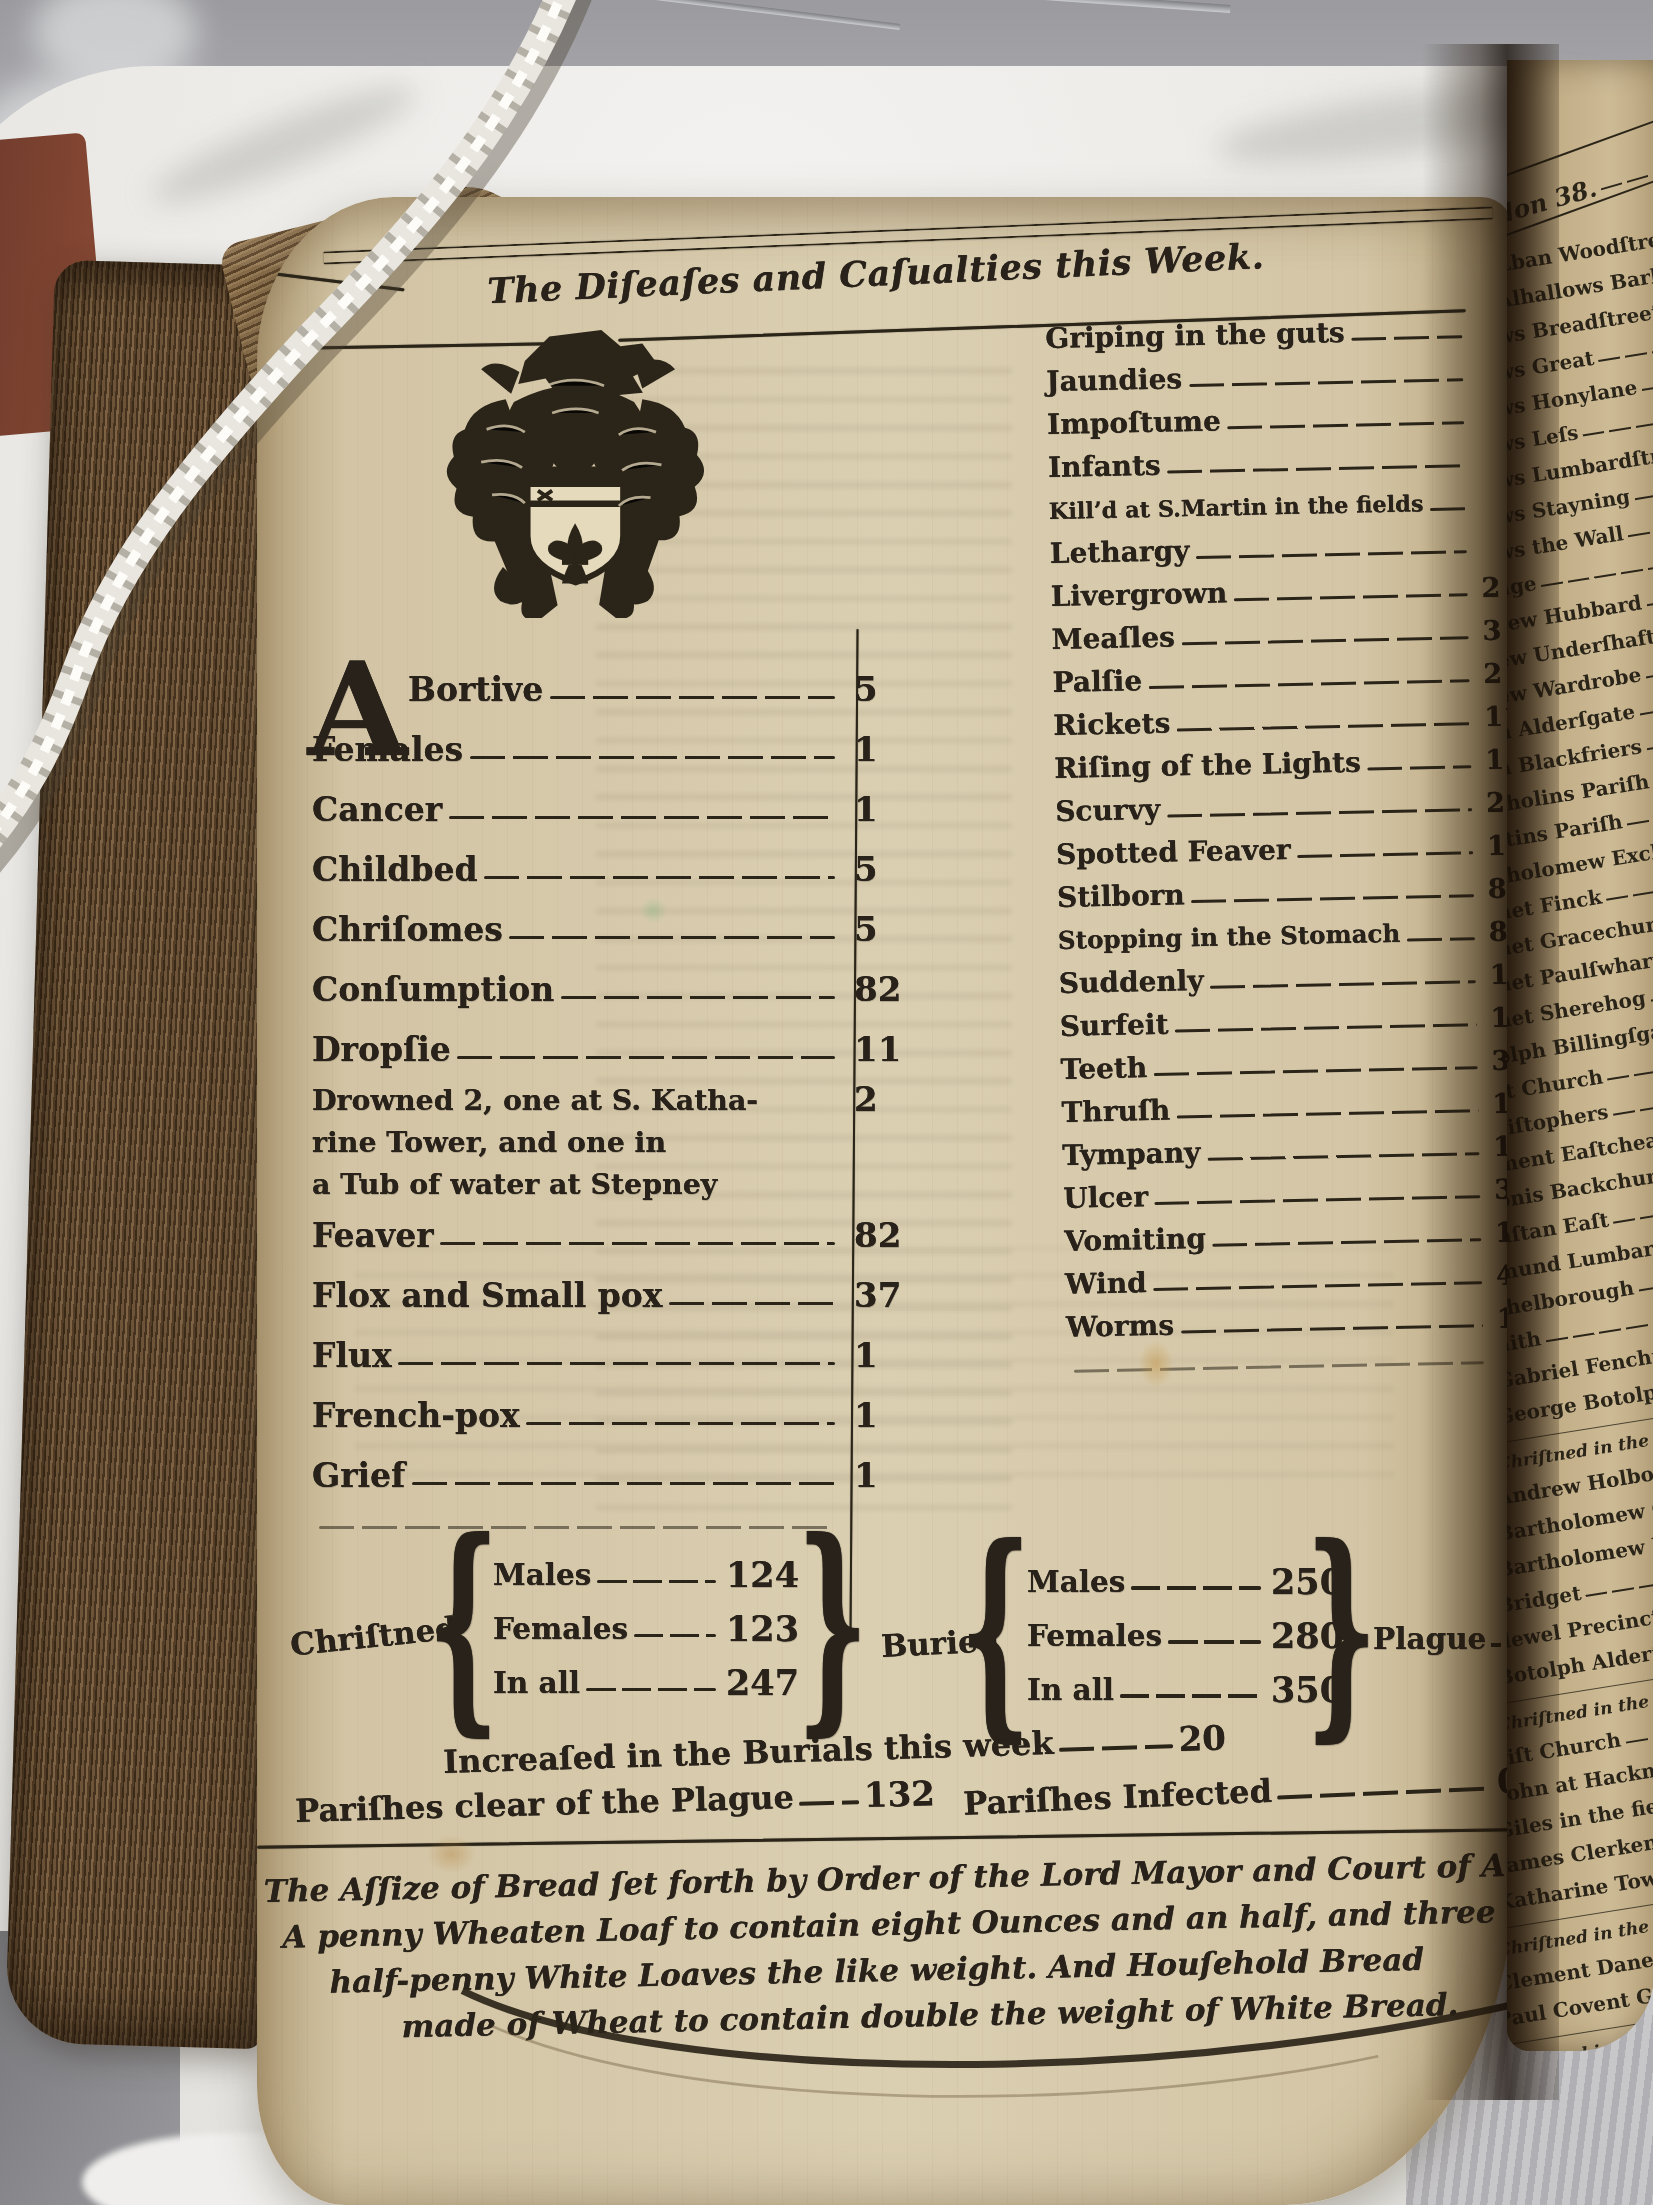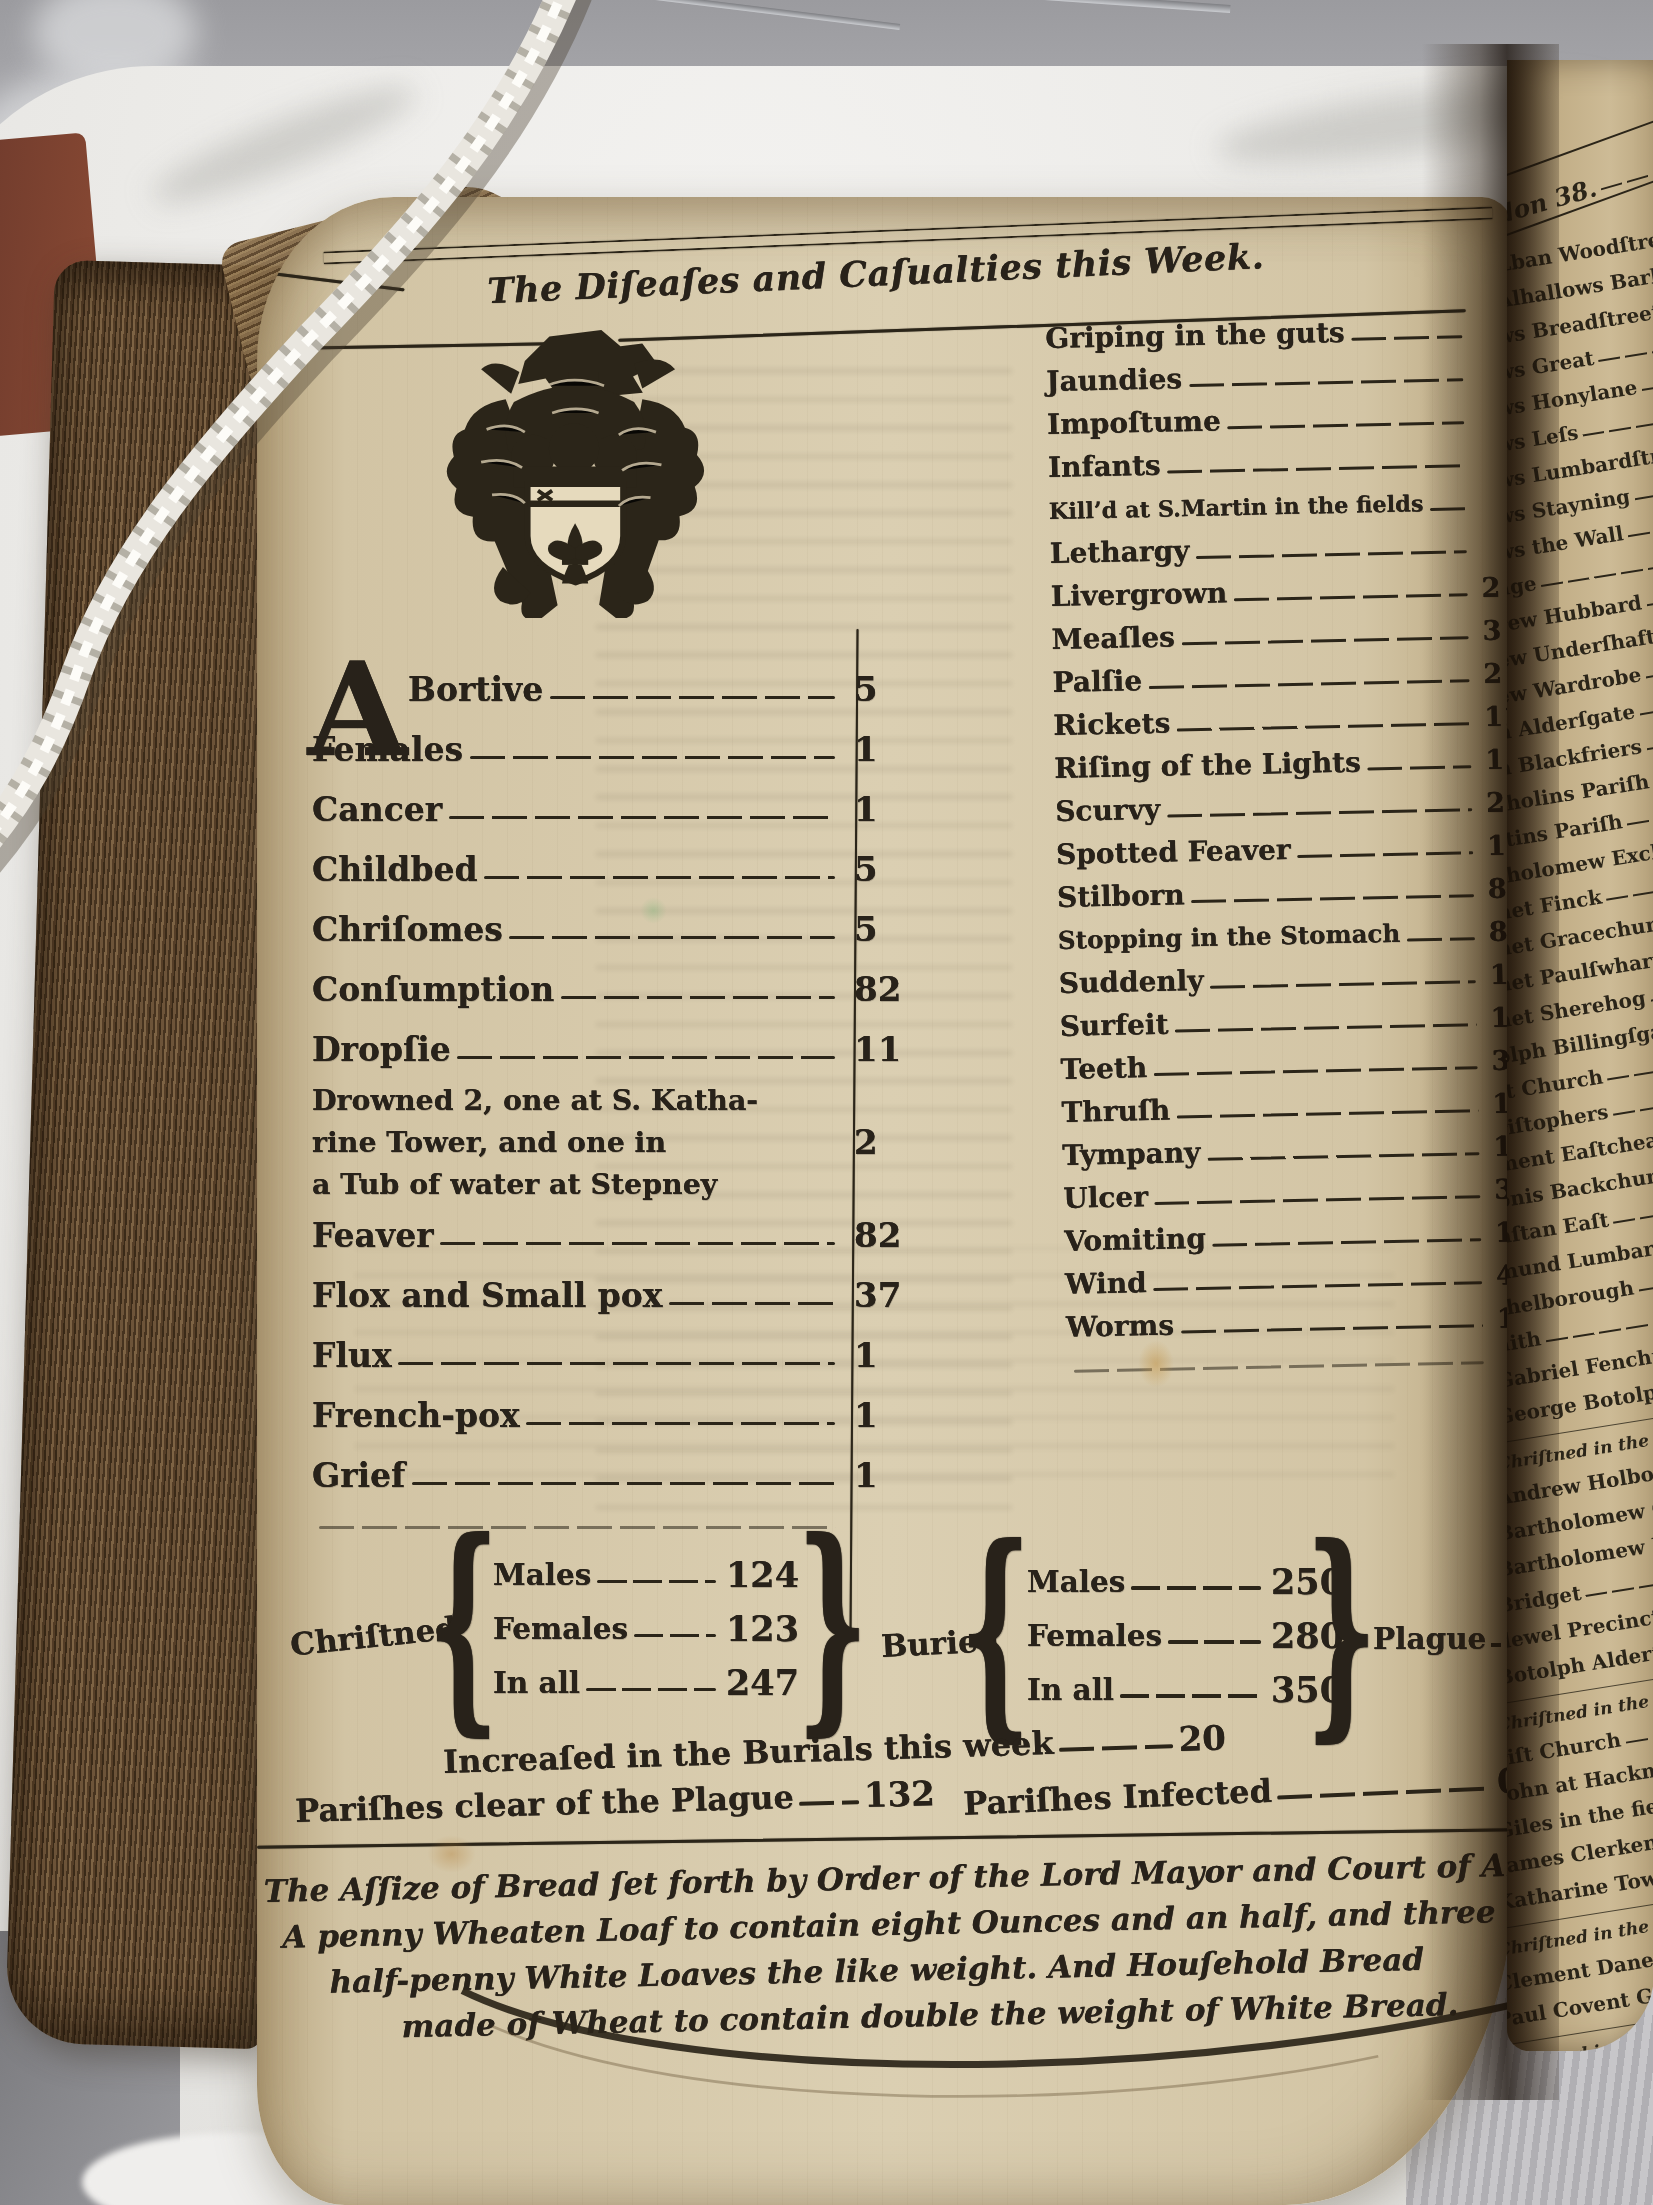--- a/index.html
+++ b/index.html
@@ -60,21 +60,21 @@
   .rrow{min-height:43px;font-size:28px;}
   .row .leader{flex:1;height:3.3px;margin:16.4px 6.6px 0 6.6px;border-radius:1.6px;
     background:repeating-linear-gradient(90deg,#2b2519 0 35px,rgba(0,0,0,0) 35px 43px);}
   .rrow .leader{height:2.7px;margin-top:14.2px;}
   .lrow .val{width:68px;padding-left:12px;font-size:34px;}
   .rrow .val{width:43px;padding-left:7.7px;font-size:27px;}
   .indent{padding-left:96px;}
   .dropcap{position:absolute;left:-4.4px;top:-14.2px;font-size:129px;font-weight:bold;line-height:1;}
   .small{font-size:24.6px;}
   .xsmall{font-size:22.4px;}
-  .drowned{align-items:center;}
+  .drowned{align-items:flex-start;}
   .drowned .lbl{white-space:pre-line;font-size:28.4px;line-height:42px;}
   .drowned .leader{background:none;}
   .ghost{opacity:.55;min-height:39px;}
   .ghost .leader{margin-top:5.5px;}
   
   .summary{left:0;top:1335px;width:1258px;height:356px;}
   .sum-label{position:absolute;font-weight:bold;font-size:31px;white-space:nowrap;}
   .brace{position:absolute;font-size:82px;font-weight:bold;transform:scale(1.35,2.75);transform-origin:center;line-height:1;}
   .sum-rows{position:absolute;}
   .srow{display:flex;align-items:center;height:54px;font-weight:bold;font-size:29.5px;white-space:nowrap;justify-content:space-between;}

